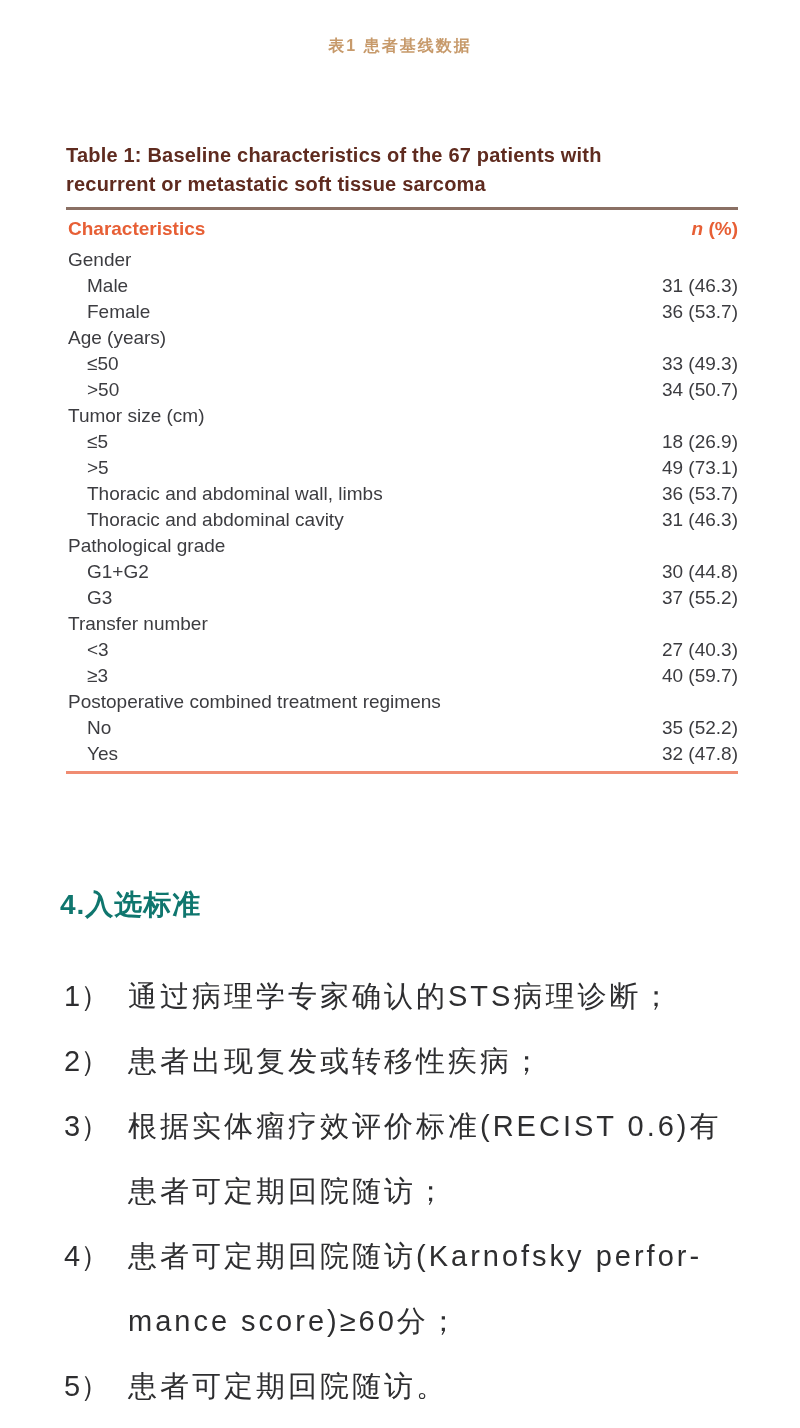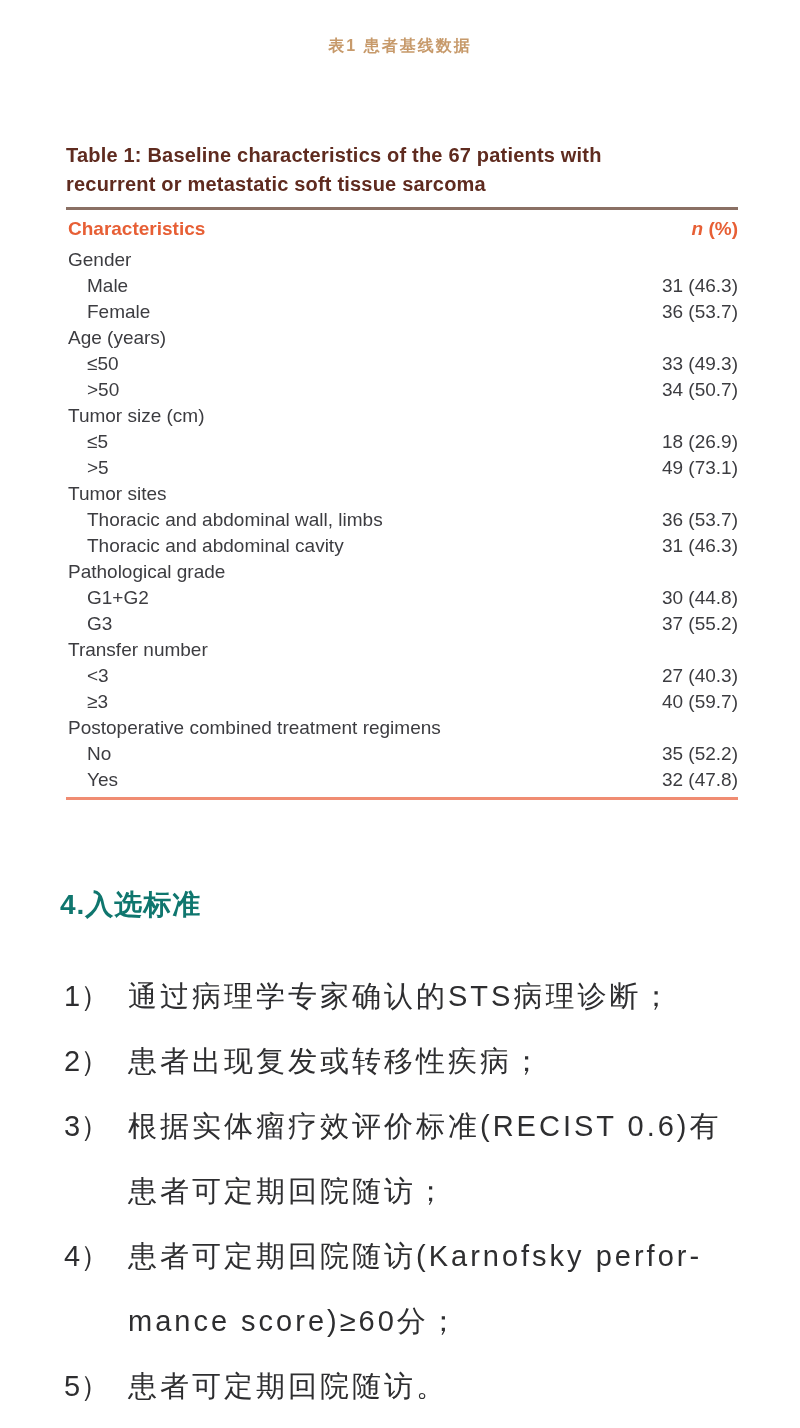--- a/index.html
+++ b/index.html
@@ -93,24 +93,20 @@
         <span class="row-value"></span>
       </div>
     <div class="tbl-row indent">
         <span>≤5</span>
         <span class="row-value">18 (26.9)</span>
       </div>
     <div class="tbl-row indent">
         <span>&gt;5</span>
         <span class="row-value">49 (73.1)</span>
       </div>
-    <div class="tbl-row">
-        <span>Tumor sites</span>
-        <span class="row-value"></span>
-      </div>
     <div class="tbl-row indent">
         <span>Thoracic and abdominal wall, limbs</span>
         <span class="row-value">36 (53.7)</span>
       </div>
     <div class="tbl-row indent">
         <span>Thoracic and abdominal cavity</span>
         <span class="row-value">31 (46.3)</span>
       </div>
     <div class="tbl-row">
         <span>Pathological grade</span>

